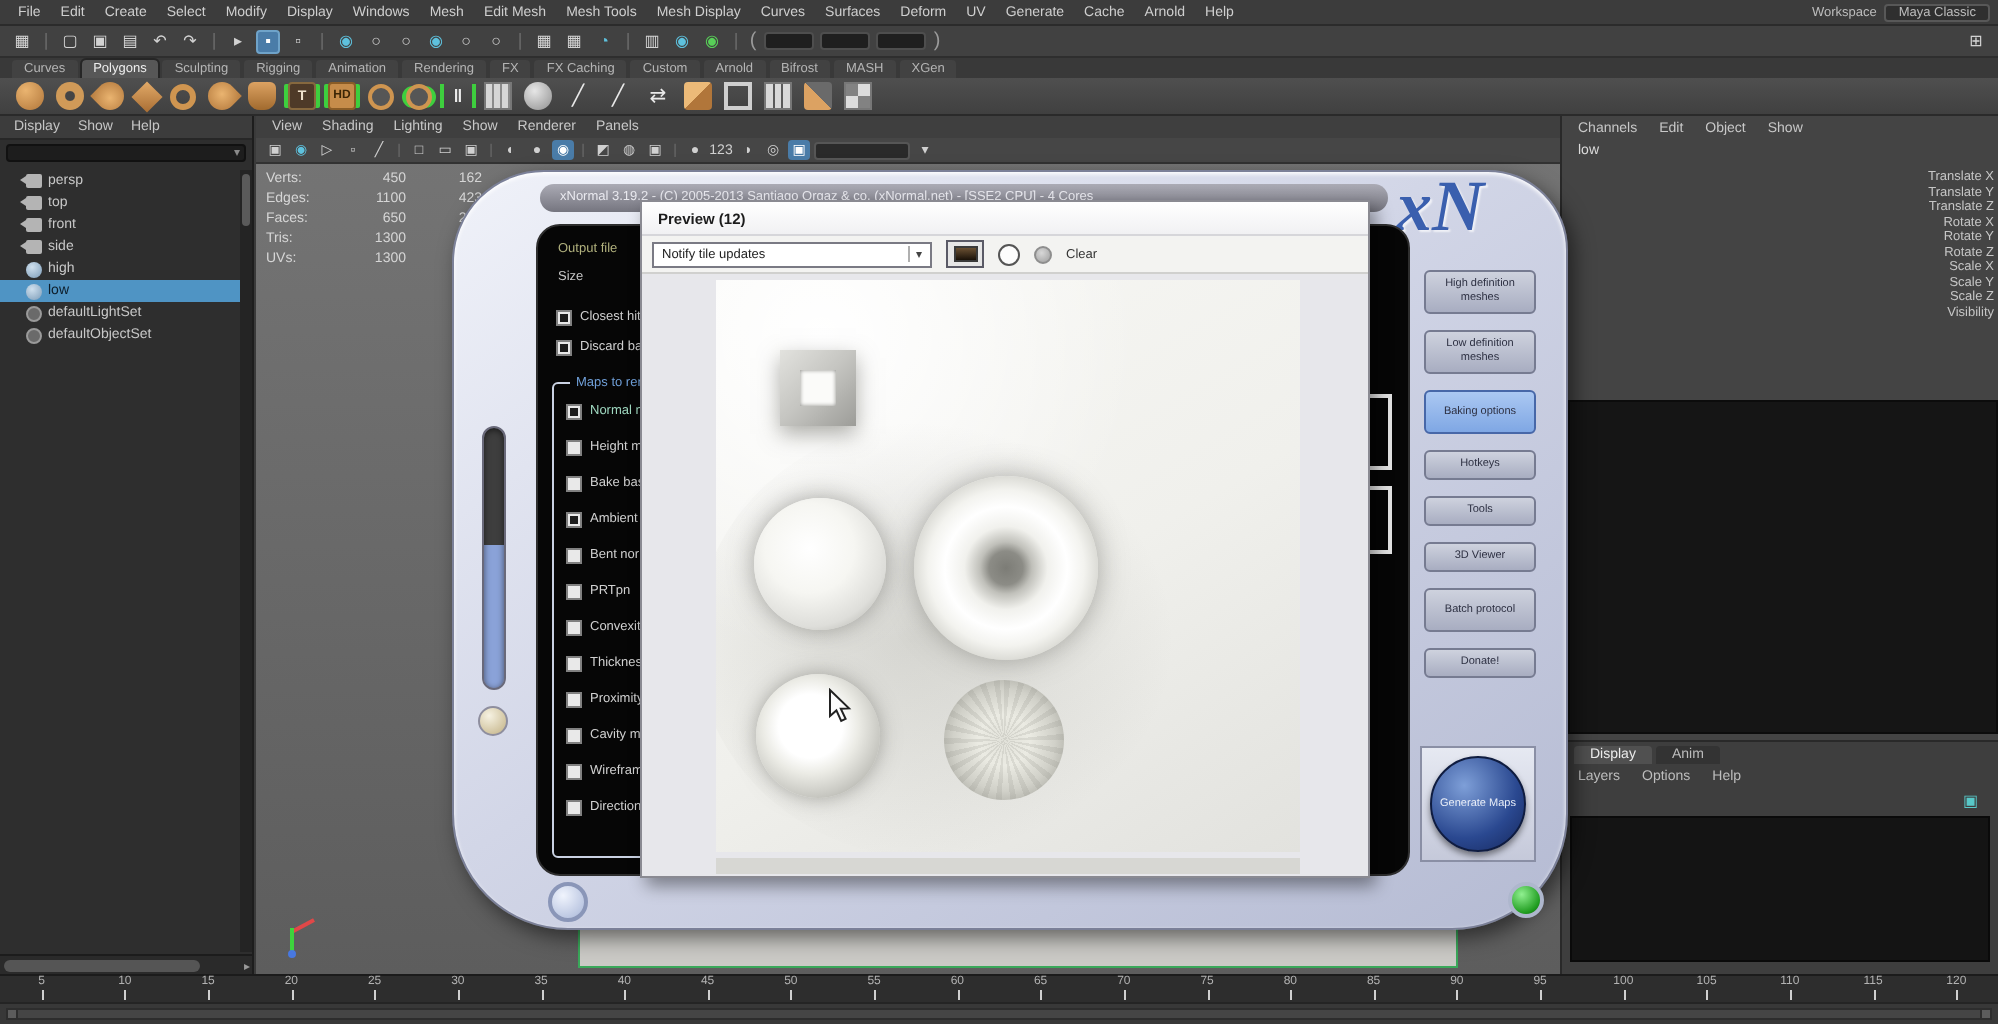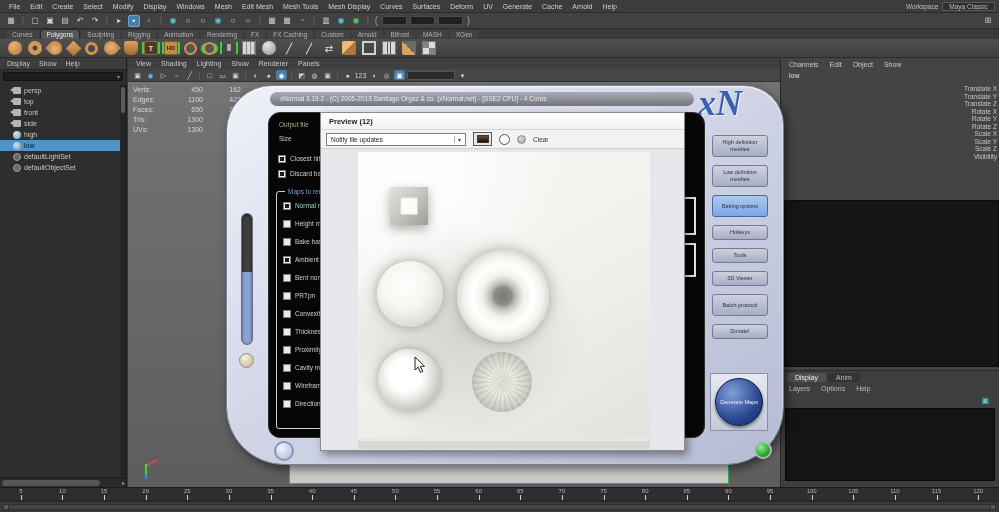--- a/index.html
+++ b/index.html
@@ -177,21 +177,21 @@
     background:radial-gradient(circle at 35% 30%,#7e9fd8,#2a4890 60%,#15265a);
     color:#e9eef8;font-size:5.5px;line-height:1.2;display:flex;align-items:center;justify-content:center;
     text-align:center;box-shadow:0 2px 3px rgba(0,0,0,.45);}
   .xn-led{position:absolute;border-radius:50%;}
   .led-blue{left:48px;top:356px;width:20px;height:20px;border:2px solid #8a96b8;
     background:radial-gradient(circle at 35% 30%,#f0f4fd,#a9b7d8);}
   .led-green{left:528px;top:356px;width:18px;height:18px;border:2px solid #aeb7cd;
     background:radial-gradient(circle at 35% 30%,#90f090,#1f9c1f 70%,#0b540b);}
 
   
-  .preview{position:absolute;left:320px;top:112px;width:365px;height:339px;z-index:10;
+  .preview{position:absolute;left:320px;top:100px;width:365px;height:339px;z-index:10;
     background:#ededf0;border:1px solid #8a8a92;box-shadow:3px 4px 8px rgba(0,0,0,.4);}
   .pv-title{height:17px;background:linear-gradient(#ffffff,#f1f1f3);border-bottom:1px solid #d6d6da;
     font-size:7.5px;font-weight:bold;color:#1c1c1c;line-height:17px;padding:0 8px;}
   .pv-toolbar{height:19px;display:flex;align-items:center;gap:7px;padding:0 5px;background:#f3f3f1;
     border-bottom:1px solid #d0d0cе0;border-bottom:1px solid #d0d0ce;}
   .pv-combo{width:140px;height:13px;background:#fff;border:1px solid #7a7a84;font-size:6.5px;color:#222;
     display:flex;align-items:center;padding:0 4px;}
   .pv-combo .arrow{margin-left:auto;border-left:1px solid #b0b0b0;padding-left:3px;font-size:6px;color:#444;}
   .pv-imgbtn{width:19px;height:14px;border:1px solid #5a5a66;background:#e6e6e6;display:flex;
     align-items:center;justify-content:center;}

